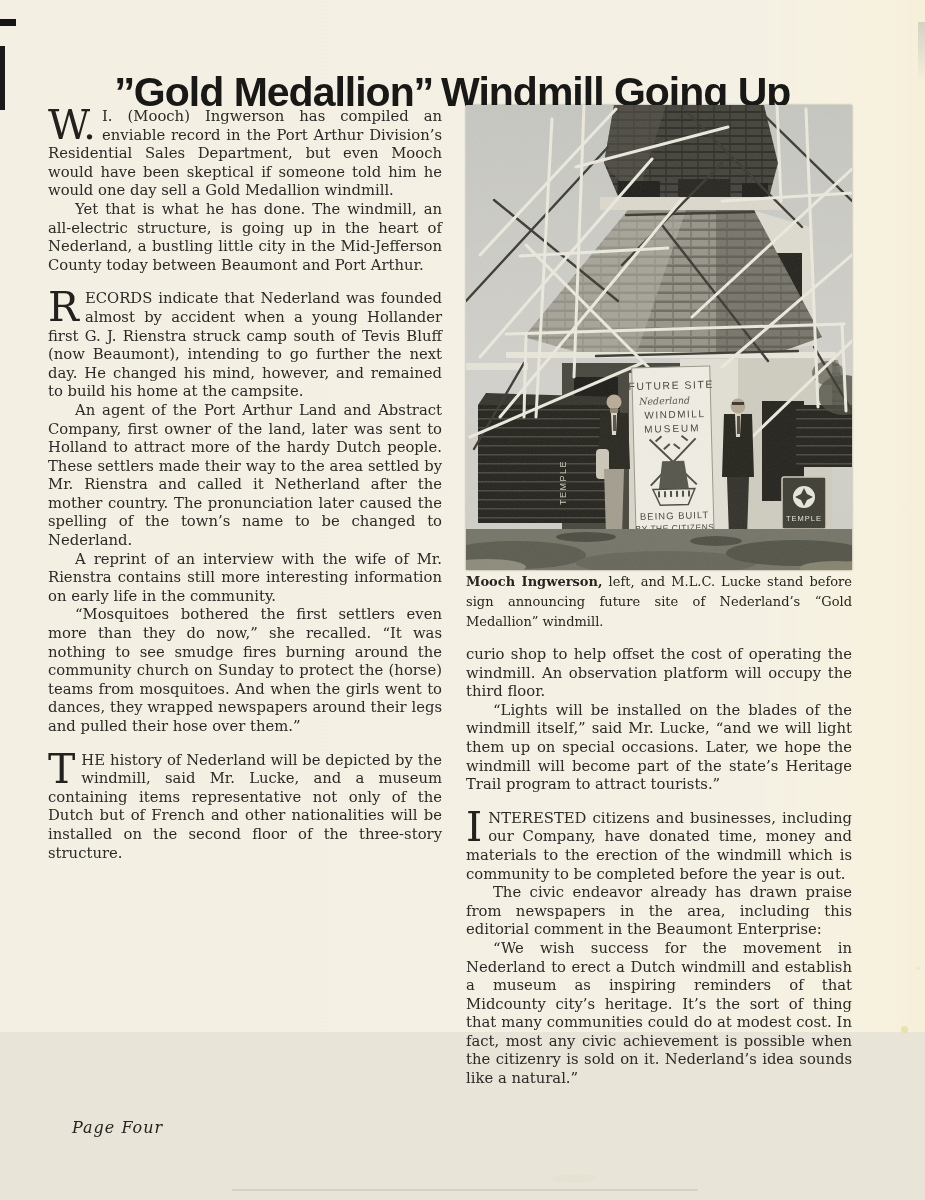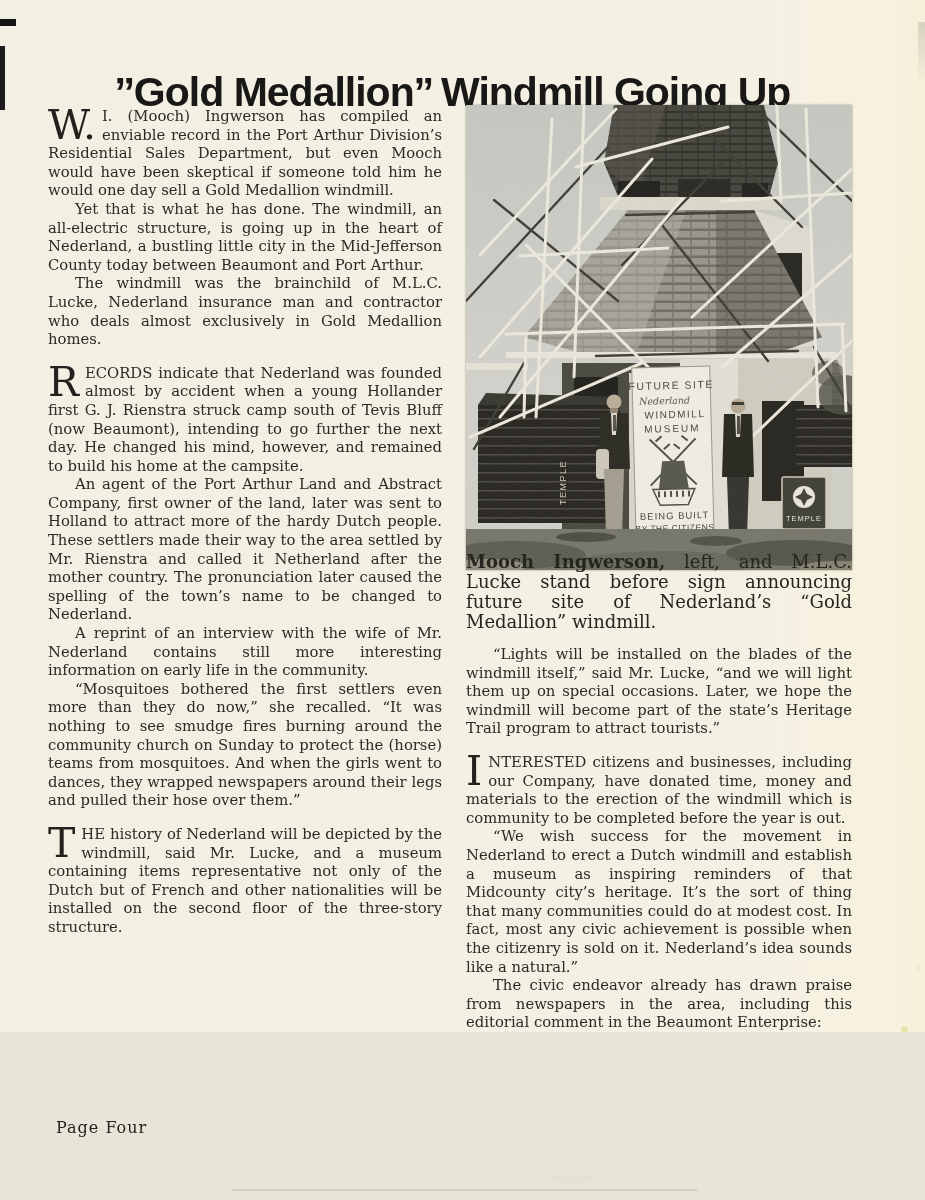--- a/index.html
+++ b/index.html
@@ -57,30 +57,30 @@
   
   .photo{
     position:absolute;left:466px;top:105px;width:386px;height:465px;
     box-shadow:0 0 2px rgba(40,35,25,.45);
     background:#c9c9c3;
   }
   .photo svg{display:block;}
 
   
   .caption{
-    position:absolute;left:466px;top:552px;width:386px;
-    font-size:18px;line-height:20px;text-align:justify;
+    position:absolute;left:466px;top:572px;width:386px;
+    font-size:13px;line-height:20px;text-align:justify;
     color:#26251f;
   }
   .caption .cap-bold{font-weight:700;}
 
   
   .footer{
-    position:absolute;left:56px;top:1118px;
-    font-size:16px;letter-spacing:1px;
+    position:absolute;left:72px;top:1118px;
+    font-style:italic;font-size:16px;letter-spacing:1px;
     color:#24231f;
   }
 </style>
 </head>
 <body>
 
 <div class="page">
 
   <div class="mark mark-tl-h"></div>
   <div class="mark mark-tl-v"></div>
@@ -88,24 +88,23 @@
   <div class="mark mark-dot"></div>
   <div class="mark mark-dot2"></div>
   <div class="mark mark-bottom-line"></div>
   <div class="mark mark-smudge"></div>
 
   <h1 class="title">’’Gold Medallion’’ Windmill Going Up</h1>
 
   <div class="col col-left">
     <p><span class="dropcap">W.</span><span>I. (Mooch) Ingwerson has compiled an enviable record in the Port Arthur Division’s Residential Sales Department, but even Mooch would have been skeptical if someone told him he would one day sell a Gold Medallion windmill.</span></p>
     <p class="indent">Yet that is what he has done. The windmill, an all-electric structure, is going up in the heart of Nederland, a bustling little city in the Mid-Jefferson County today between Beaumont and Port Arthur.</p>
-    <p class="indent">The windmill was the brainchild of M.L.C. Lucke, Nederland insurance man and contractor who deals almost exclusively in Gold Medallion homes.</p>
     <p class="section"><span class="dropcap">R</span><span>ECORDS indicate that Nederland was founded almost by accident when a young Hollander first G. J. Rienstra struck camp south of Tevis Bluff (now Beaumont), intending to go further the next day. He changed his mind, however, and remained to build his home at the campsite.</span></p>
     <p class="indent">An agent of the Port Arthur Land and Abstract Company, first owner of the land, later was sent to Holland to attract more of the hardy Dutch people. These settlers made their way to the area settled by Mr. Rienstra and called it Netherland after the mother country. The pronunciation later caused the spelling of the town’s name to be changed to Nederland.</p>
-    <p class="indent">A reprint of an interview with the wife of Mr. Nederland contains still more interesting information on early life in the community.</p>
+    <p class="indent">A reprint of an interview with the wife of Mr. Rienstra contains still more interesting information on early life in the community.</p>
     <p class="indent">“Mosquitoes bothered the first settlers even more than they do now,” she recalled. “It was nothing to see smudge fires burning around the community church on Sunday to protect the (horse) teams from mosquitoes. And when the girls went to dances, they wrapped newspapers around their legs and pulled their hose over them.”</p>
     <p class="section"><span class="dropcap">T</span><span>HE history of Nederland will be depicted by the windmill, said Mr. Lucke, and a museum containing items representative not only of the Dutch but of French and other nationalities will be installed on the second floor of the three-story structure.</span></p>
   </div>
 
   <div class="photo">
     <svg width="386" height="465" viewBox="0 0 386 465" xmlns="http://www.w3.org/2000/svg">
       <defs>
         <linearGradient id="sky" x1="0" y1="0" x2="0" y2="1">
           <stop offset="0" stop-color="#c7c7c1"></stop>
           <stop offset="0.6" stop-color="#d2d1cb"></stop>
@@ -279,21 +278,22 @@
 
       <rect x="0" y="0" width="386" height="465" filter="url(#grain)"></rect>
     </svg>
   </div>
 
   <div class="caption">
     <span class="cap-bold">Mooch Ingwerson,</span><span> left, and M.L.C. Lucke stand before sign announcing future site of Nederland’s “Gold Medallion” windmill.</span>
   </div>
 
   <div class="col col-right">
+    <p>curio shop to help offset the cost of operating the windmill. An observation platform will occupy the third floor.</p>
     <p class="indent">“Lights will be installed on the blades of the windmill itself,” said Mr. Lucke, “and we will light them up on special occasions. Later, we hope the windmill will become part of the state’s Heritage Trail program to attract tourists.”</p>
     <p class="section"><span class="dropcap">I</span><span>NTERESTED citizens and businesses, including our Company, have donated time, money and materials to the erection of the windmill which is community to be completed before the year is out.</span></p>
+    <p class="indent">The civic endeavor already has drawn praise from newspapers in the area, including this editorial comment in the Beaumont Enterprise:</p>
     <p class="indent">“We wish success for the movement in Nederland to erect a Dutch windmill and establish a museum as inspiring reminders of that Midcounty city’s heritage. It’s the sort of thing that many communities could do at modest cost. In fact, most any civic achievement is possible when the citizenry is sold on it. Nederland’s idea sounds like a natural.”</p>
-    <p class="indent">The civic endeavor already has drawn praise from newspapers in the area, including this editorial comment in the Beaumont Enterprise:</p>
   </div>
 
   <div class="footer">Page Four</div>
 
 </div>
 
 </body></html>

